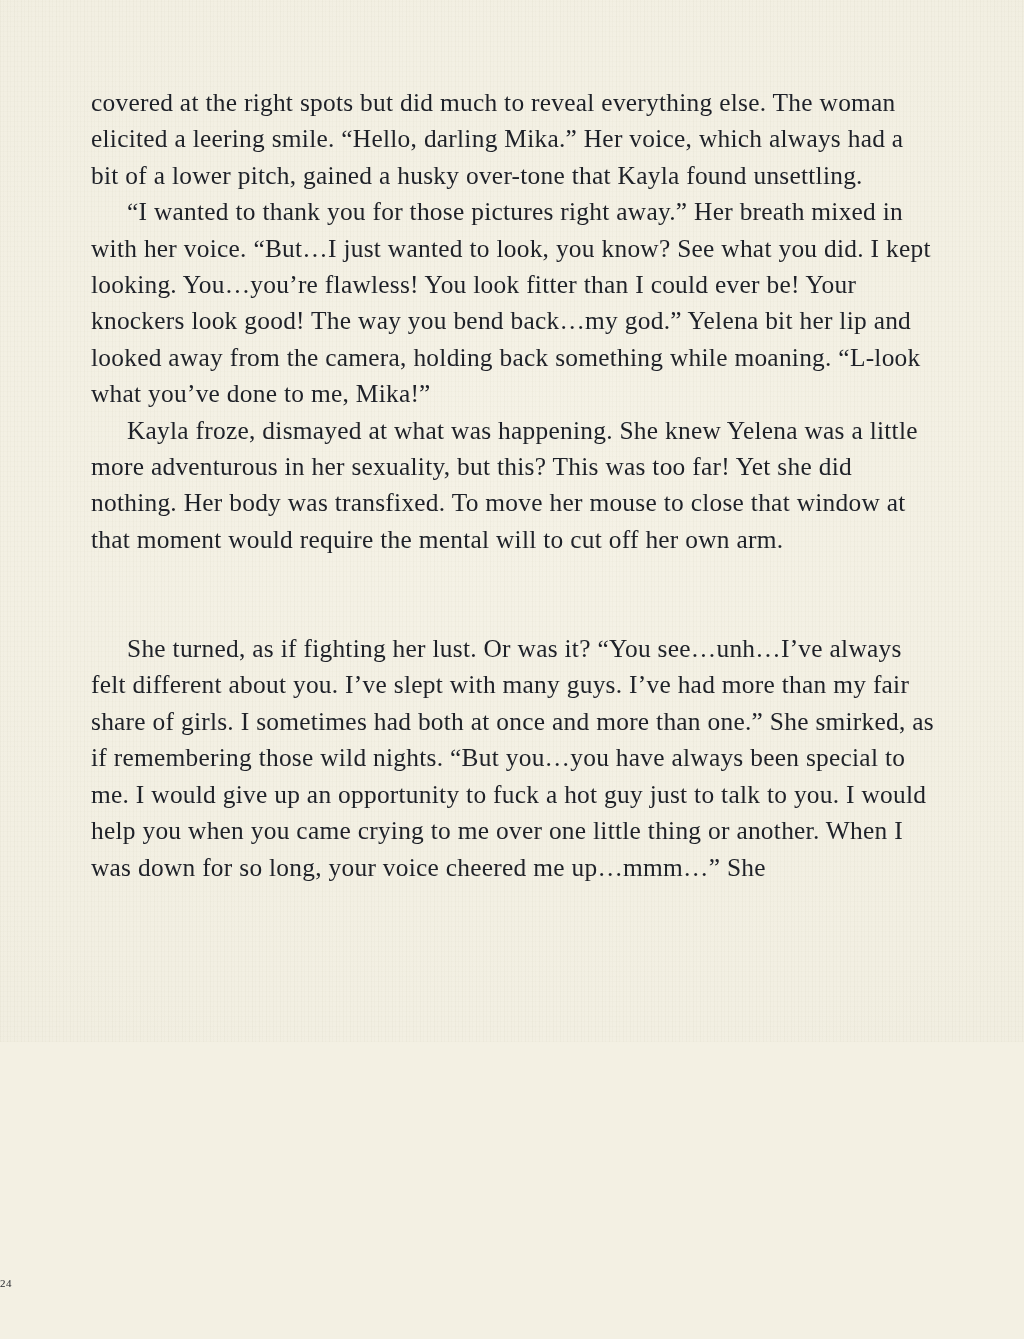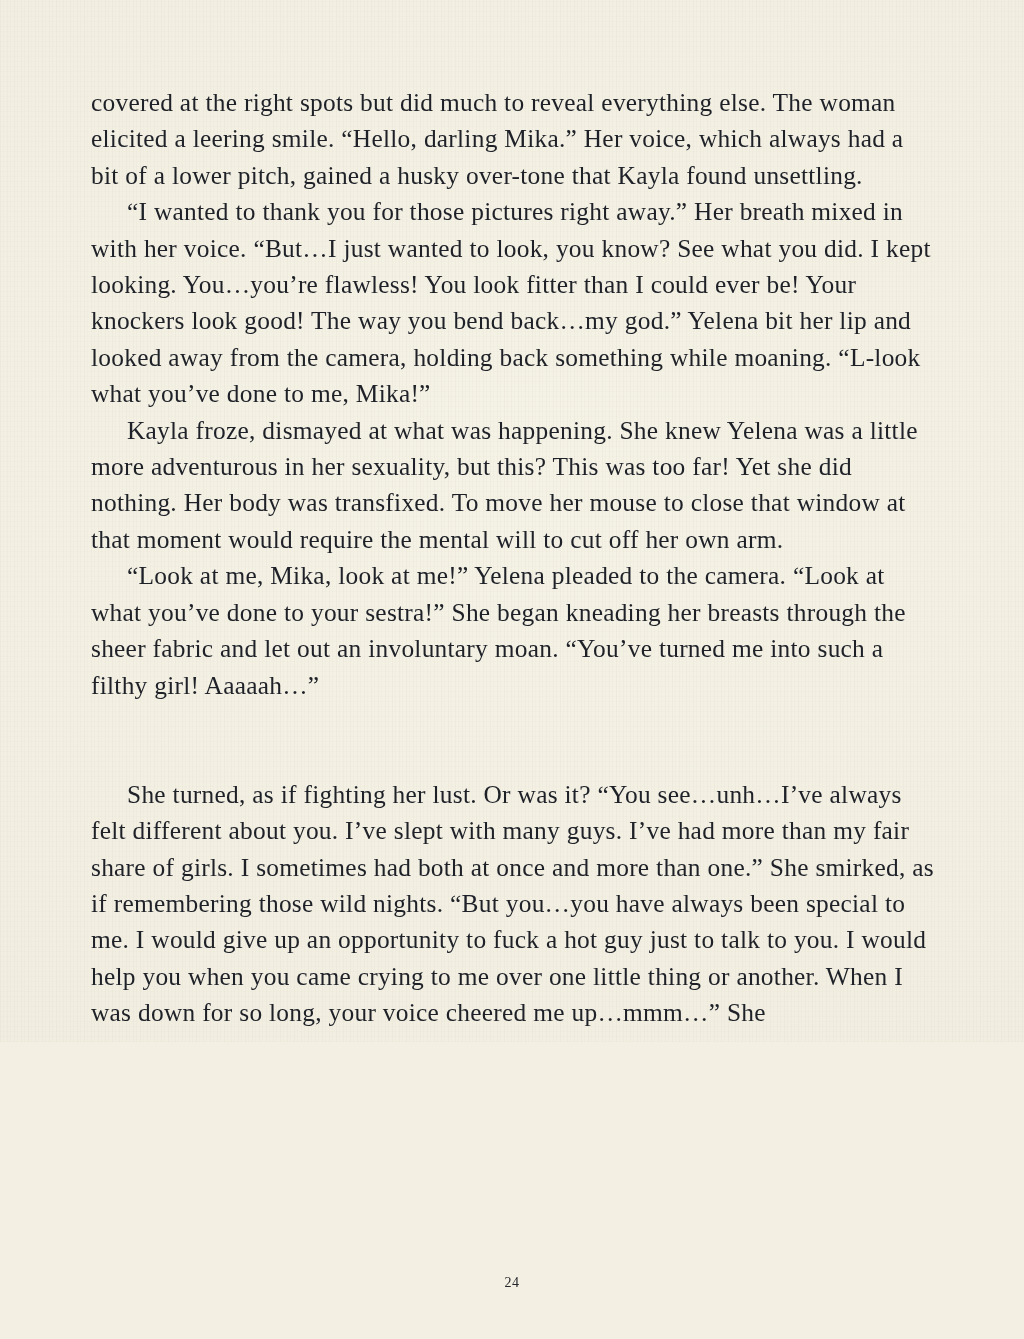--- a/index.html
+++ b/index.html
@@ -74,41 +74,40 @@
   p.para.scene-break {
     margin-top: 72.8px;
     font-family: Liberation Serif, serif;
   }
 
   .folio {
     position: absolute;
     left: 0;
     top: 1276px;
     width: 1024px;
-    text-align: center;
-    font-size: 14px;
+    text-align: left;
+    font-size: 11px;
     line-height: 14px;
     letter-spacing: 0.04em;
     color: #24262c;
   }
 </style>
 </head>
 <body>
 
 <div class="page">
 
   <div class="text-block">
 
     <p class="para no-indent">covered at the right spots but did much to reveal everything else. The woman elicited a leering smile. “Hello, darling Mika.” Her voice, which always had a bit of a lower pitch, gained a husky over-tone that Kayla found unsettling.</p>
 
     <p class="para">“I wanted to thank you for those pictures right away.” Her breath mixed in with her voice. “But…I just wanted to look, you know? See what you did. I kept looking. You…you’re flawless! You look fitter than I could ever be! Your knockers look good! The way you bend back…my god.” Yelena bit her lip and looked away from the camera, holding back something while moaning. “L-look what you’ve done to me, Mika!”</p>
 
     <p class="para">Kayla froze, dismayed at what was happening. She knew Yelena was a little more adventurous in her sexuality, but this? This was too far! Yet she did nothing. Her body was transfixed. To move her mouse to close that window at that moment would require the mental will to cut off her own arm.</p>
 
-    <p class="para">“Look at me, Mika, look at me!” Yelena pleaded to the camera. “Look at what you’ve done to your sestra!” She began kneading her breasts through the sheer fabric and let out an involuntary moan. “You’ve turned me into such a filthy girl! Aaaaah…”</p>
 
     <p class="para scene-break">She turned, as if fighting her lust. Or was it? “You see…unh…I’ve always felt different about you. I’ve slept with many guys. I’ve had more than my fair share of girls. I sometimes had both at once and more than one.” She smirked, as if remembering those wild nights. “But you…you have always been special to me. I would give up an opportunity to fuck a hot guy just to talk to you. I would help you when you came crying to me over one little thing or another. When I was down for so long, your voice cheered me up…mmm…” She</p>
 
   </div>
 
   <div class="folio">24</div>
 
 </div>
 
 </body></html>

